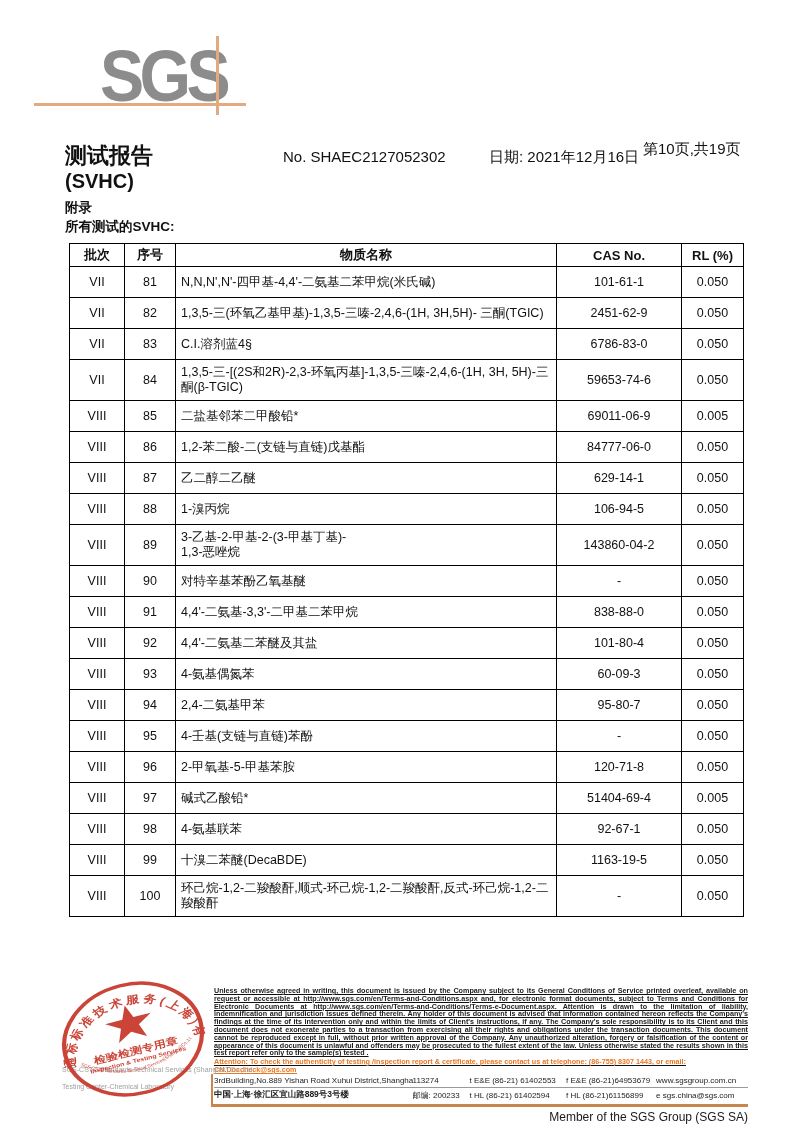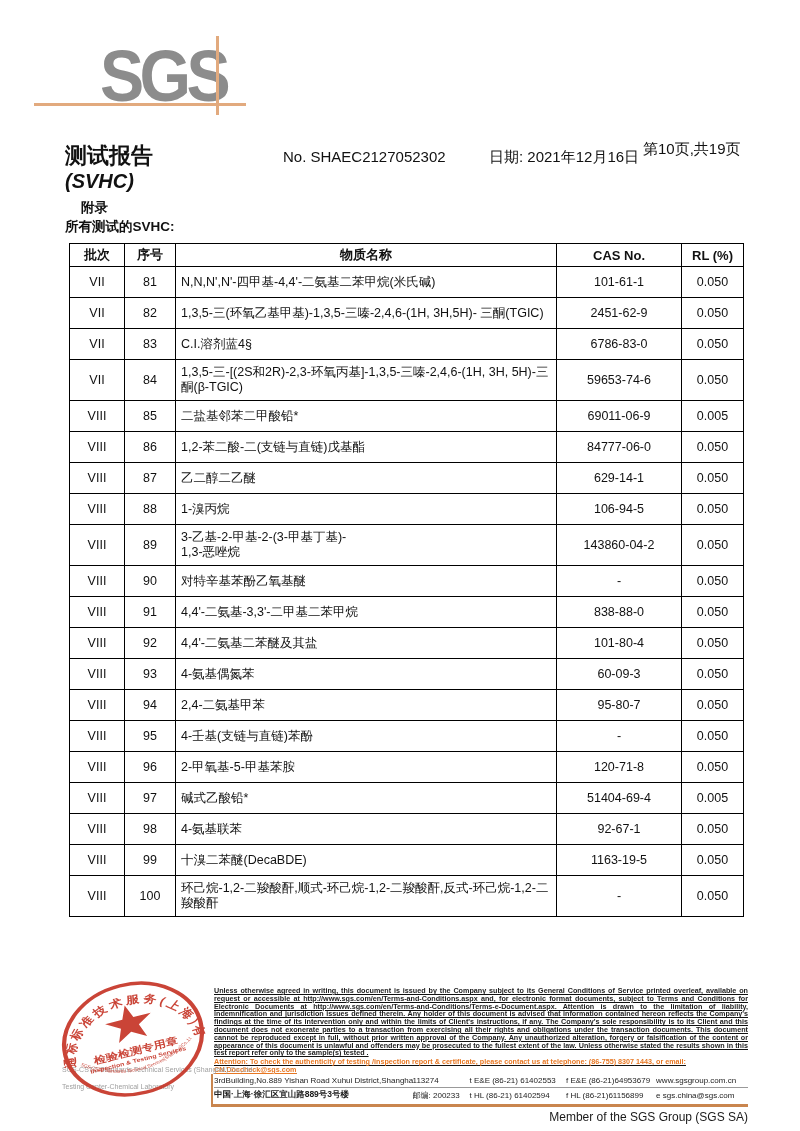--- a/index.html
+++ b/index.html
@@ -6,25 +6,25 @@
   body { width:800px; height:1131px; background:#ffffff; font-family:"Liberation Sans", sans-serif; color:#111; }
   .page { position:relative; width:800px; height:1131px; background:#fff; overflow:hidden; }
 
   
   .logo-text { position:absolute; left:100px; top:40px; font-size:72px; font-weight:bold; color:#8c8c8c; letter-spacing:-5px; transform:scaleX(.92); transform-origin:left; line-height:1; }
   .logo-hline { position:absolute; left:34px; top:103px; width:212px; height:3px; background:#e2aa7e; }
   .logo-vline { position:absolute; left:216px; top:36px; width:3px; height:79px; background:#e2aa7e; }
 
   
   .title-cn { position:absolute; left:65px; top:141px; font-size:22px; font-weight:bold; }
-  .title-svhc { position:absolute; left:65px; top:170px; font-size:20px; font-weight:bold;font-style:italic; }
+  .title-svhc { position:absolute; left:65px; top:170px; font-size:20px; font-weight:bold; }
   .report-no { position:absolute; left:283px; top:148px; font-size:15px; }
   .report-date { position:absolute; left:489px; top:148px; font-size:15px; }
   .page-info { position:absolute; left:643px; top:140px; font-size:15px; }
-  .appendix { position:absolute; left:81px; top:199px; font-size:13.5px; font-weight:bold; }
+  .appendix { position:absolute; left:65px; top:199px; font-size:13.5px; font-weight:bold; }
   .subtitle { position:absolute; left:65px; top:218px; font-size:13.5px; font-weight:bold; }
 
   
   .table-wrap { position:absolute; left:69px; top:243px; width:674px; }
   table { border-collapse:collapse; width:100%; table-layout:fixed; }
   table, th, td { border:1.5px solid #000; }
   th { height:23px; font-size:13px; font-weight:bold; text-align:center; padding:2px; }
   td { height:31px; font-size:12.5px; padding:5px; text-align:center; line-height:15px; vertical-align:middle; }
   td.c-name { text-align:left; white-space:pre-line; }
 

